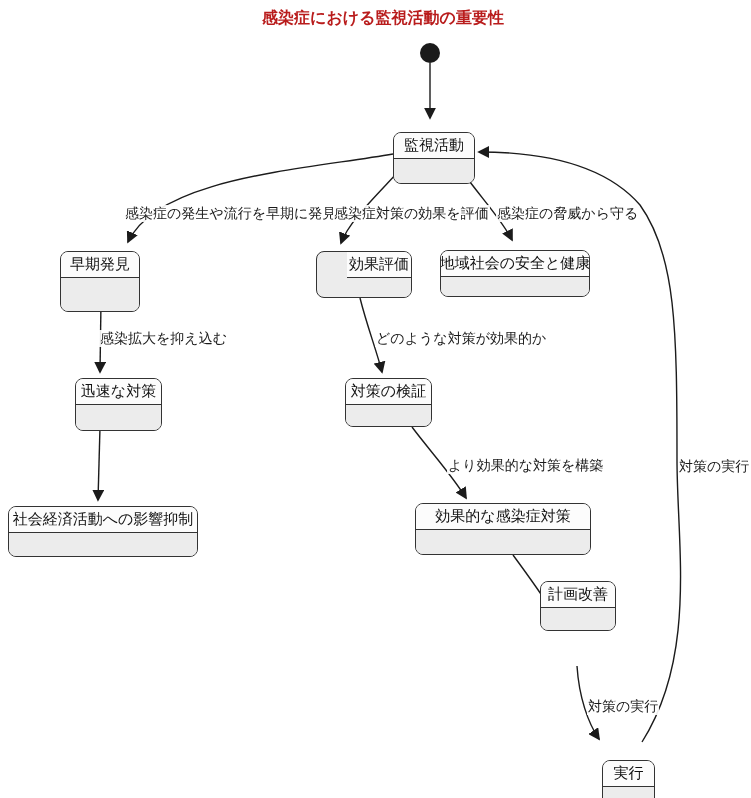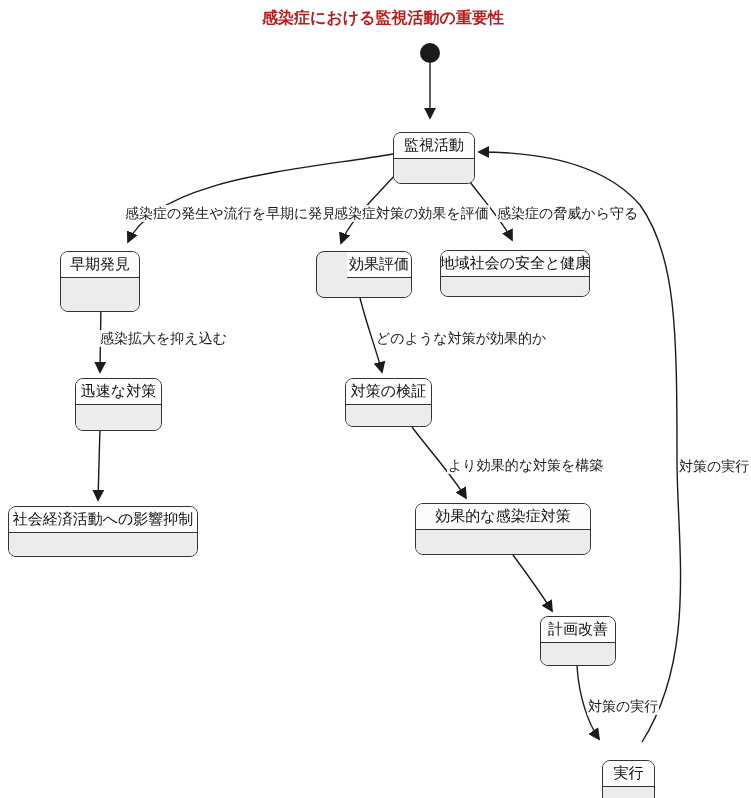--- a/index.html
+++ b/index.html
@@ -141,21 +141,21 @@
   <div class="state-node" style="left:345px; top:378px; width:87px; height:49px;">
     <div class="state-title">対策の検証</div>
     <div class="state-body"></div>
   </div>
 
   <div class="state-node" style="left:415px; top:503px; width:176px; height:52px;">
     <div class="state-title">効果的な感染症対策</div>
     <div class="state-body"></div>
   </div>
 
-  <div class="state-node" style="left:540px; top:616px; width:76px; height:50px;">
+  <div class="state-node" style="left:540px; top:581px; width:76px; height:50px;">
     <div class="state-title">計画改善</div>
     <div class="state-body"></div>
   </div>
 
   <div class="state-node" style="left:602px; top:743px; width:53px; height:47px;margin-top:17px;">
     <div class="state-title">実行</div>
     <div class="state-body"></div>
   </div>
 
   <div class="edge-label" style="left:124px; top:205px;">感染症の発生や流行を早期に発見</div>

